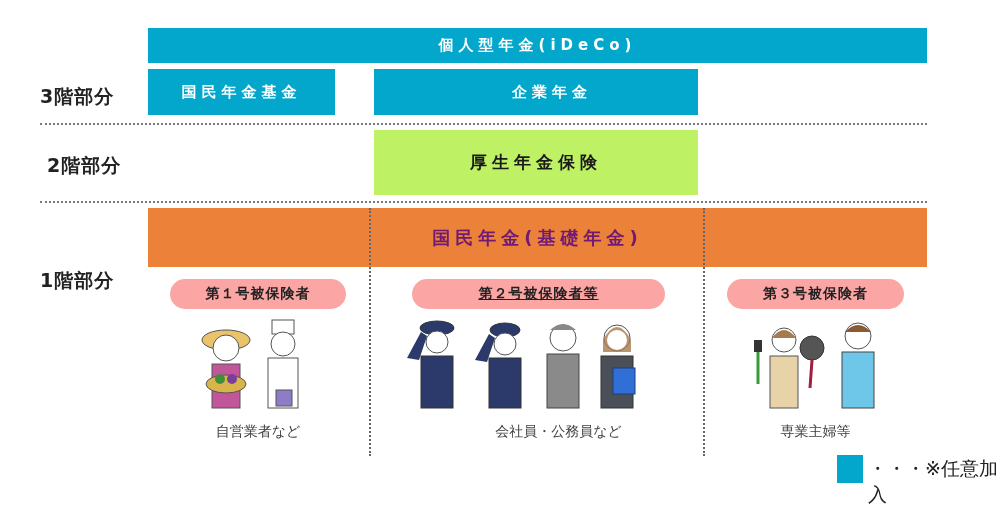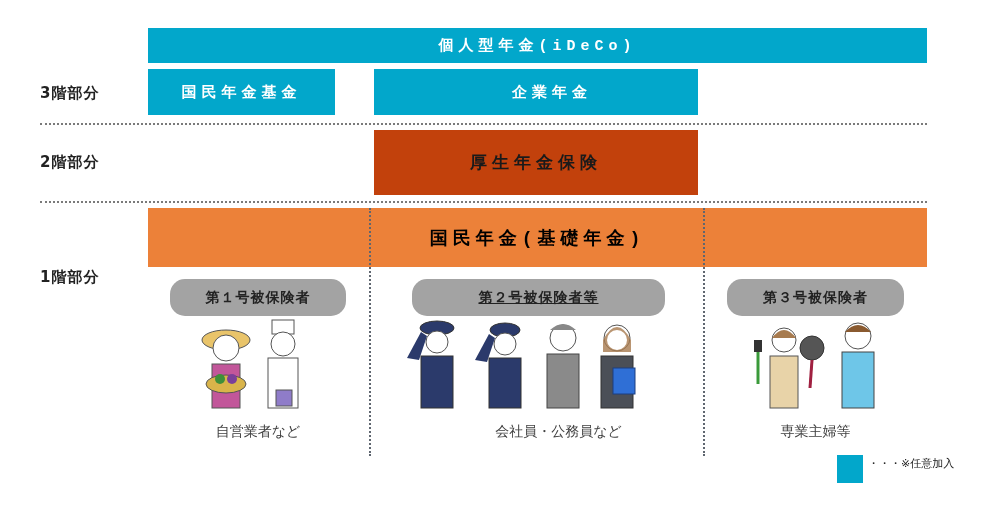--- a/index.html
+++ b/index.html
@@ -1,52 +1,52 @@
 <!DOCTYPE html>
 <html><head>
 <meta charset="utf-8">
 <style>
   html, body { margin:0; padding:0; background:#ffffff; }
   body { width:1005px; height:509px; position:relative; overflow:hidden;
          font-family:"DejaVu Sans","Liberation Sans",sans-serif; }
   .box { position:absolute; display:flex; align-items:center; justify-content:center;
-         font-weight:bold; letter-spacing:5px; box-sizing:border-box;font-family:Liberation Mono, monospace; }
+         font-weight:bold; letter-spacing:5px; box-sizing:border-box; }
   .blue { background:#02a7cb; color:#ffffff; }
-  .yellow { background:#c2410c; color:#1a1a1a; }
-  .orange { background:#ec8139; color:#000000; }
-  .floor-label { position:absolute; left:40px; width:80px; font-weight:bold; font-size:15px;
+  .yellow { background:#bef264; color:#1a1a1a; }
+  .orange { background:#ec8139; color:#701a75; }
+  .floor-label { position:absolute; left:40px; width:80px; font-weight:bold; font-size:19px;
                  color:#222; letter-spacing:1px; }
   .hdot { position:absolute; height:0; border-top:2px dotted #7a7a7a; }
   .vdot { position:absolute; width:0; border-left:2px dotted #5f6670; }
-  .pill { position:absolute; height:37px; border-radius:15px; background:#a3a3a3;
+  .pill { position:absolute; height:30px; border-radius:15px; background:#fca5a5;
           display:flex; align-items:center; justify-content:center; font-weight:bold;
           font-size:14px; color:#222; letter-spacing:1px; }
   .caption { position:absolute; font-size:14px; color:#404040; text-align:center; }
   .figs { position:absolute; display:flex; gap:10px; align-items:flex-end; }
   .legend-sw { position:absolute; left:837px; top:455px; width:26px; height:28px; background:#02a7cb; }
-  .legend-tx { position:absolute; left:868px; top:456px; font-size:11px; color:#222; }
+  .legend-tx { position:absolute; left:868px; top:456px; font-size:19px; color:#222; }
 </style>
 </head>
 <body>
 
 <div class="box blue" style="left:148px;top:28px;width:779px;height:35px;font-size:15px;">
   <span>個人型年金(iDeCo)</span>
 </div>
 
 <div class="floor-label" style="top:84px;">3階部分</div>
 <div class="box blue" style="left:148px;top:69px;width:187px;height:46px;font-size:15px;">
   <span>国民年金基金</span>
 </div>
 <div class="box blue" style="left:374px;top:69px;width:324px;height:46px;font-size:15px;padding-left:32px;">
   <span>企業年金</span>
 </div>
 
 <div class="hdot" style="left:40px;top:123px;width:887px;"></div>
 
-<div class="floor-label" style="top:153px;">2階部分</div>
+<div class="floor-label" style="top:153px;margin-left:7px;">2階部分</div>
 <div class="box yellow" style="left:374px;top:130px;width:324px;height:65px;font-size:17px;">
   <span>厚生年金保険</span>
 </div>
 
 <div class="hdot" style="left:40px;top:201px;width:887px;"></div>
 
 <div class="floor-label" style="top:232px;margin-top:36px;">1階部分</div>
 <div class="box orange" style="left:148px;top:208px;width:779px;height:59px;font-size:18px;">
   <span>国民年金(基礎年金)</span>
 </div>

